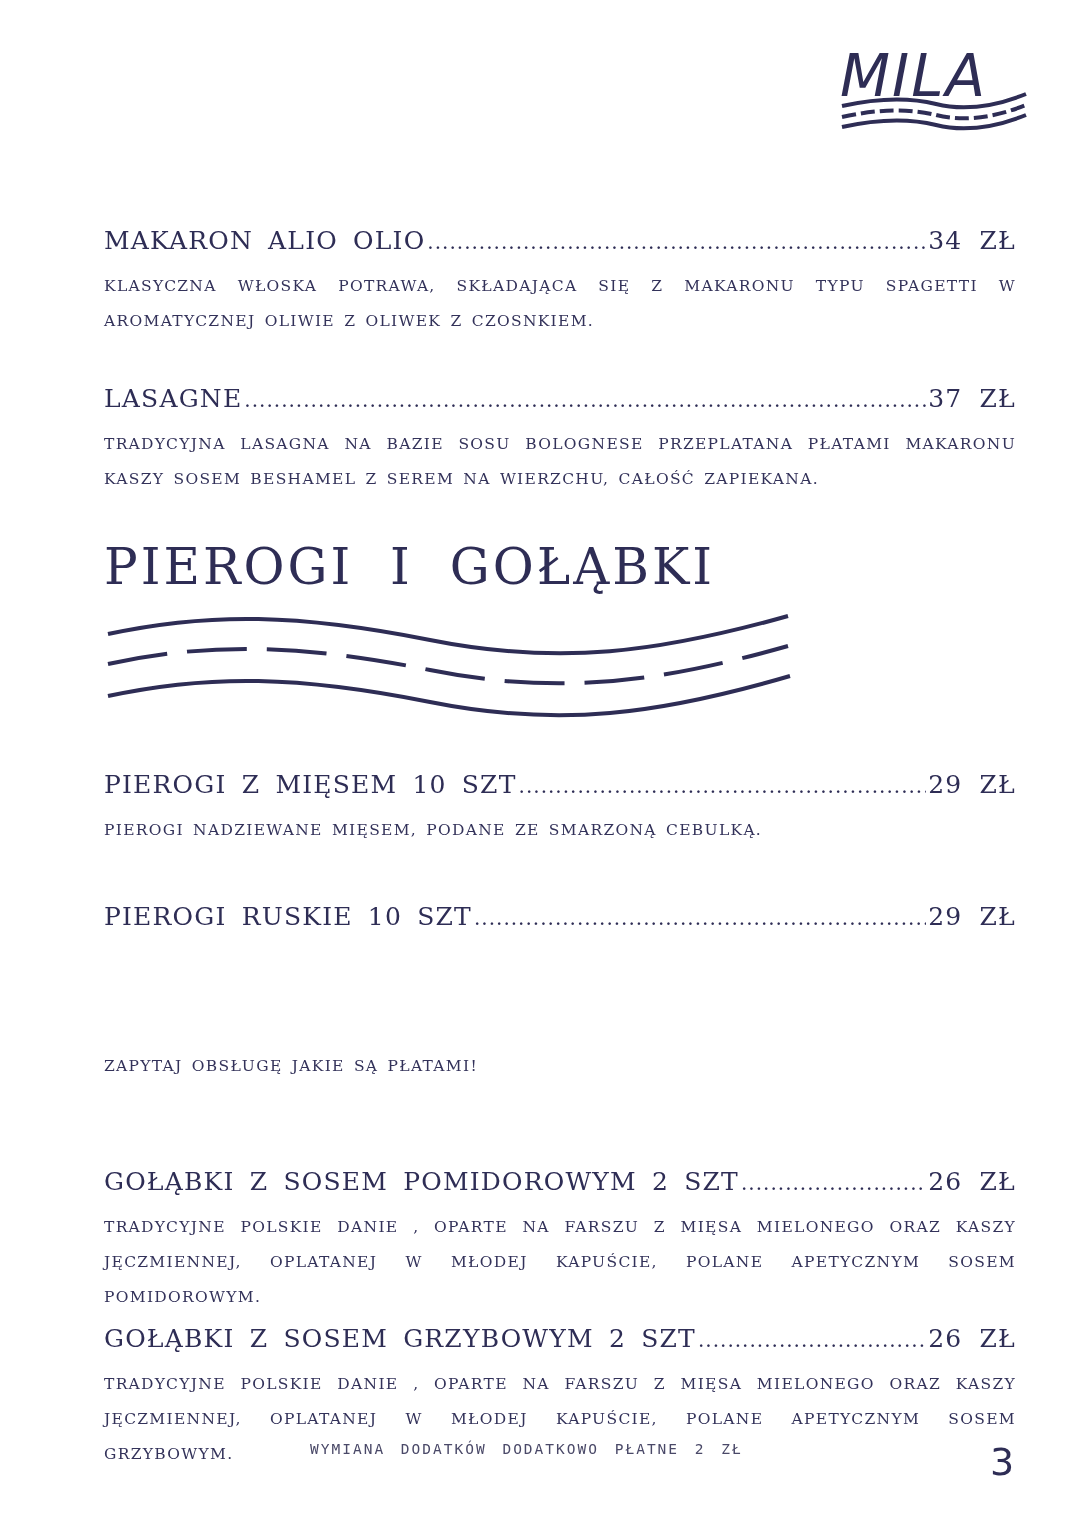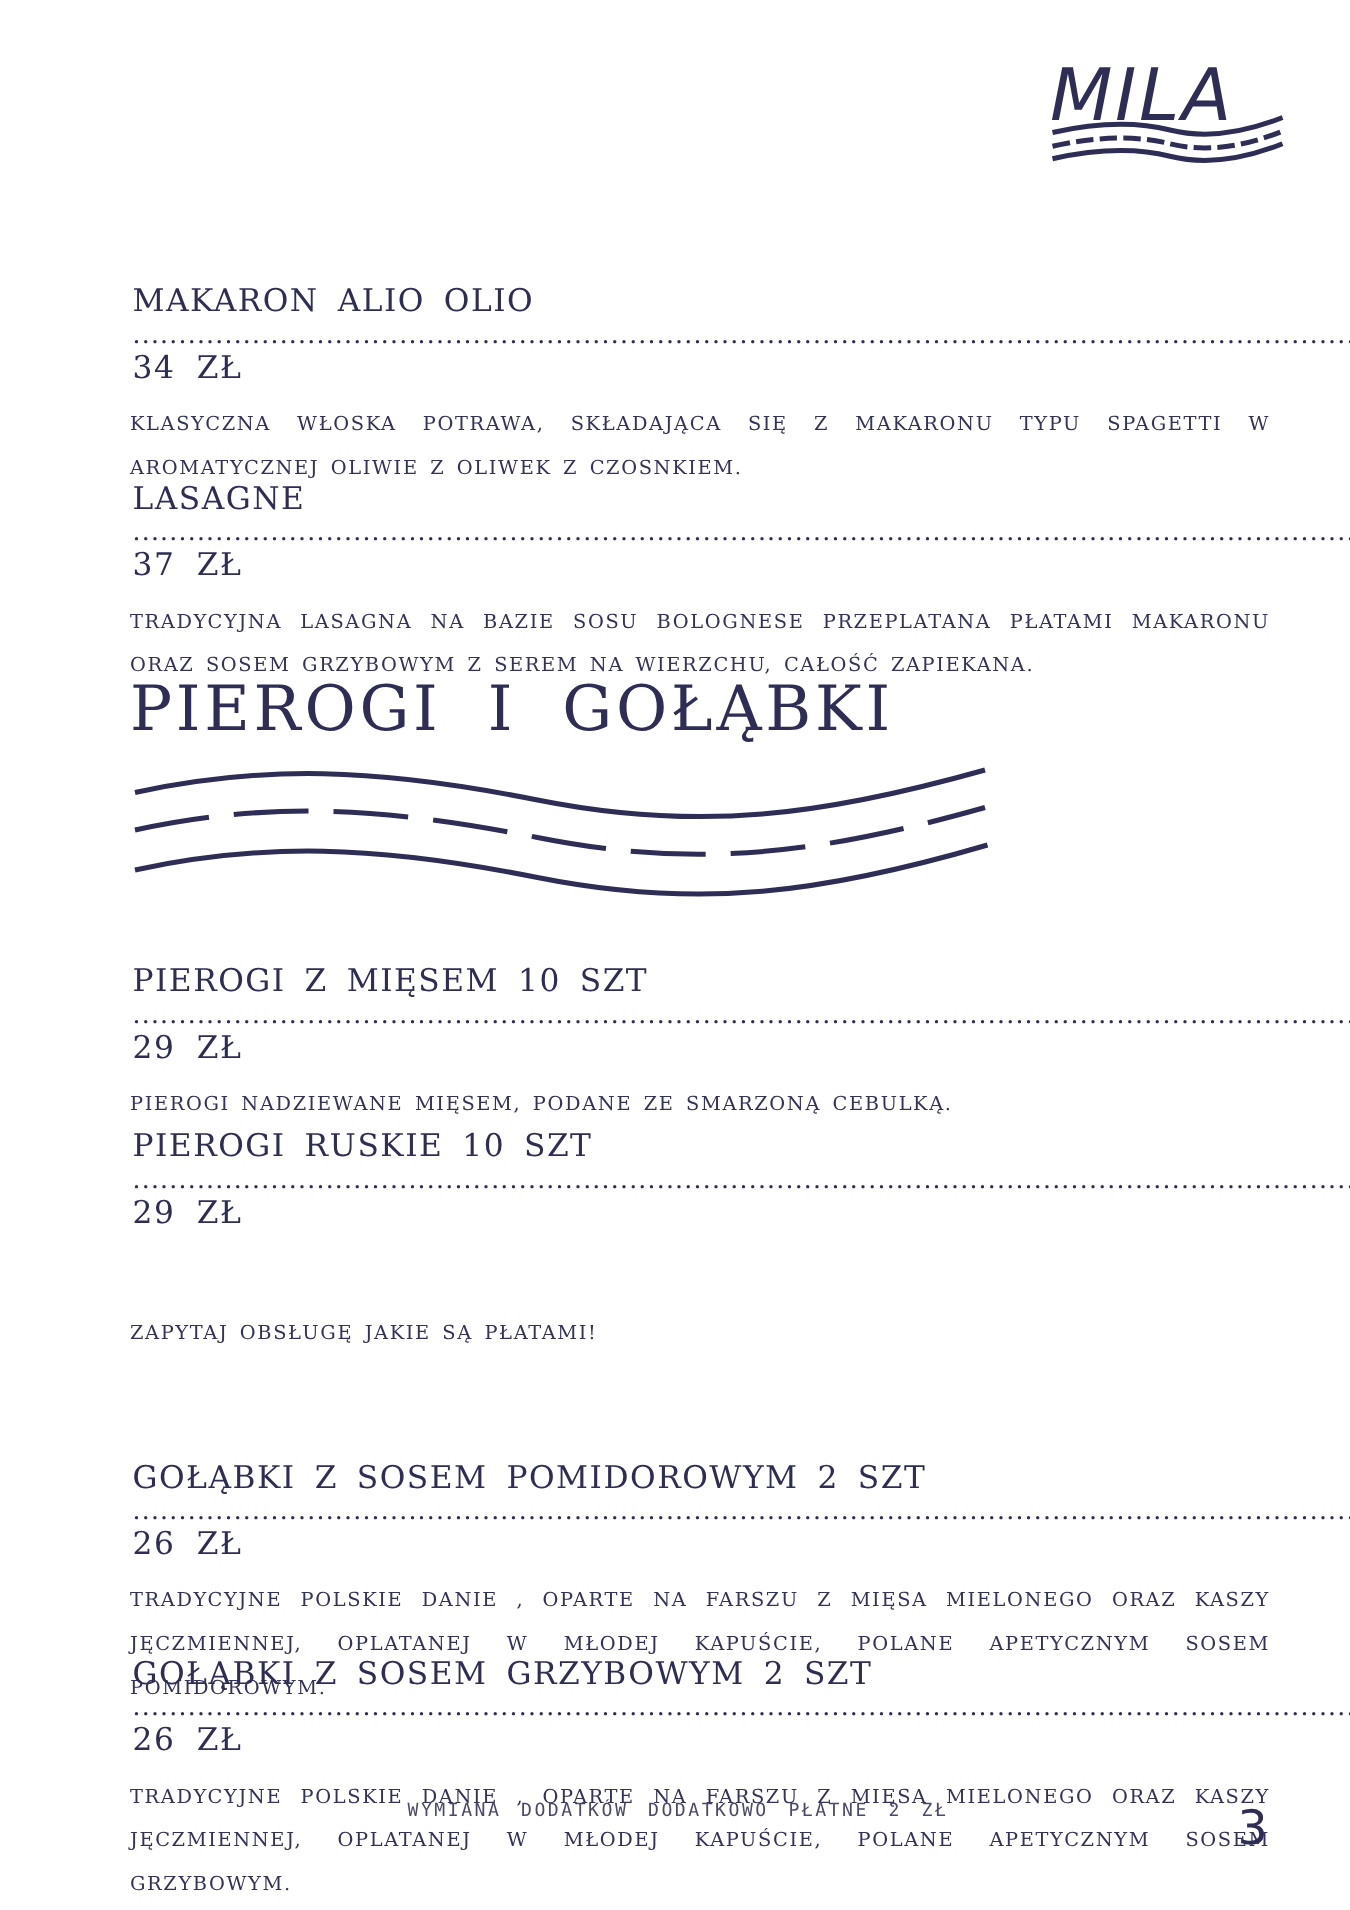--- a/index.html
+++ b/index.html
@@ -1,32 +1,32 @@
 <!DOCTYPE html>
 <html><head>
   <meta charset="utf-8">
   <style>
     html, body { margin: 0; padding: 0; background: #ffffff; }
     body { width: 1080px; height: 1528px; position: relative; overflow: hidden;
            font-family: "DejaVu Serif", "Liberation Serif", serif; color: #2e2d55; }
     .logo { position: absolute; left: 836px; top: 38px; width: 196px; height: 96px; }
     .item { position: absolute; left: 104px; width: 912px; }
     .title-row { display: flex; align-items: baseline; font-size: 25px; letter-spacing: 1.2px;
-                 white-space: nowrap; color: #2e2d55; font-weight: normal; flex-direction: column; }
+                 white-space: nowrap; color: #2e2d55; font-weight: normal; }
     .title-row .name { flex: 0 0 auto; word-spacing: 6px; }
     .title-row .dots { flex: 1 1 auto; overflow: hidden; margin: 0 2px; color: #2e2d55;
                        letter-spacing: 1px; font-size: 20px; }
     .title-row .dots::before { content: "....................................................................................................................................................................................................................."; }
     .title-row .price { flex: 0 0 auto; word-spacing: 8px; }
     .desc { margin-top: 14px; font-size: 15.5px; letter-spacing: 1.3px; line-height: 35px;
             color: #33325a; text-align: justify; text-align-last: left; word-spacing: 3px; }
     .section-title { position: absolute; left: 104px; top: 538px; font-size: 50px;
                      letter-spacing: 3px; word-spacing: 18px; color: #2e2d55; font-weight: normal; }
     .wave { position: absolute; left: 100px; top: 608px; width: 700px; height: 110px; }
-    .footer-note { position: absolute; left: 326px; top: 1441px; font-size: 14.5px; letter-spacing: 2px;
+    .footer-note { position: absolute; left: 310px; top: 1441px; font-size: 14.5px; letter-spacing: 2px;
                    word-spacing: 5px; color: #4a4968; font-family: "DejaVu Sans Mono", "Liberation Mono", monospace; }
     .page-num { position: absolute; left: 990px; top: 1440px; font-size: 38px; color: #2e2d55;
                 font-family: "DejaVu Sans", "Liberation Sans", sans-serif; }
   </style>
 </head>
 <body>
 
 <div class="logo">
   <svg width="196" height="96" viewBox="0 0 196 96">
     <text x="4" y="58" font-family="DejaVu Sans, sans-serif" font-size="58" fill="#2e2d55" letter-spacing="2" font-style="italic">MILA</text>
@@ -44,21 +44,21 @@
   </div>
   <div class="desc">KLASYCZNA WŁOSKA POTRAWA, SKŁADAJĄCA SIĘ Z MAKARONU TYPU SPAGETTI W AROMATYCZNEJ OLIWIE Z OLIWEK Z CZOSNKIEM.</div>
 </div>
 
 <div class="item" style="top:384px;">
   <div class="title-row">
     <span class="name">LASAGNE</span>
     <span class="dots"></span>
     <span class="price">37 ZŁ</span>
   </div>
-  <div class="desc">TRADYCYJNA LASAGNA NA BAZIE SOSU BOLOGNESE PRZEPLATANA PŁATAMI MAKARONU ORAZ SOSEM GRZYBOWYM Z SEREM NA WIERZCHU, CAŁOŚĆ ZAPIEKANA.</div>
+  <div class="desc">TRADYCYJNA LASAGNA NA BAZIE SOSU BOLOGNESE PRZEPLATANA PŁATAMI MAKARONU KASZY SOSEM BESHAMEL Z SEREM NA WIERZCHU, CAŁOŚĆ ZAPIEKANA.</div>
 </div>
 
 <div class="section-title">PIEROGI I GOŁĄBKI</div>
 
 <svg class="wave" viewBox="0 0 700 110">
   <path d="M8 26 C 110 4, 200 6, 330 32 S 560 44, 688 8" stroke="#2e2d55" stroke-width="4" fill="none"></path>
   <path d="M8 56 C 110 34, 200 36, 330 62 S 560 74, 688 38" stroke="#2e2d55" stroke-width="4" fill="none" stroke-dasharray="60 20"></path>
   <path d="M8 88 C 110 66, 200 68, 330 94 S 560 106, 690 68" stroke="#2e2d55" stroke-width="4" fill="none"></path>
 </svg>
 

